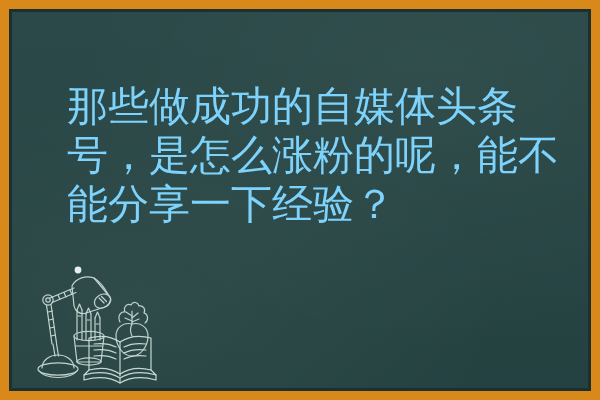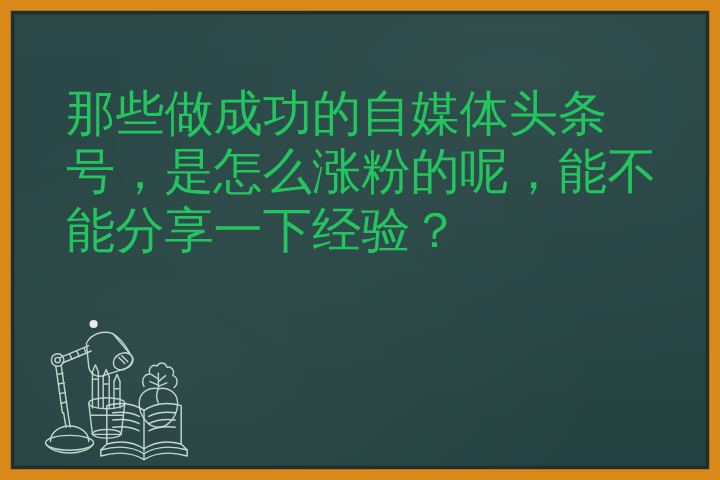--- a/index.html
+++ b/index.html
@@ -52,22 +52,22 @@
       radial-gradient(ellipse at 22% 78%, rgba(255,255,255,0.045), rgba(255,255,255,0) 58%),
       radial-gradient(ellipse at 72% 22%, rgba(255,255,255,0.030), rgba(255,255,255,0) 62%),
       linear-gradient(180deg, rgba(255,255,255,0.022), rgba(0,0,0,0.05));
   }
 
   .headline {
     position: absolute;
     left: 43px;
     top: 58px;
     width: 508px;
-    margin: 0;
-    color: #22c55e;
+    margin: 12px;
+    color: #7dd3fc;
     font-size: 41px;
     line-height: 49px;
     font-weight: 400;
     letter-spacing: 0px;
     word-break: break-all;
     white-space: normal;
     text-align: left;
     z-index: 3;
   }
 

